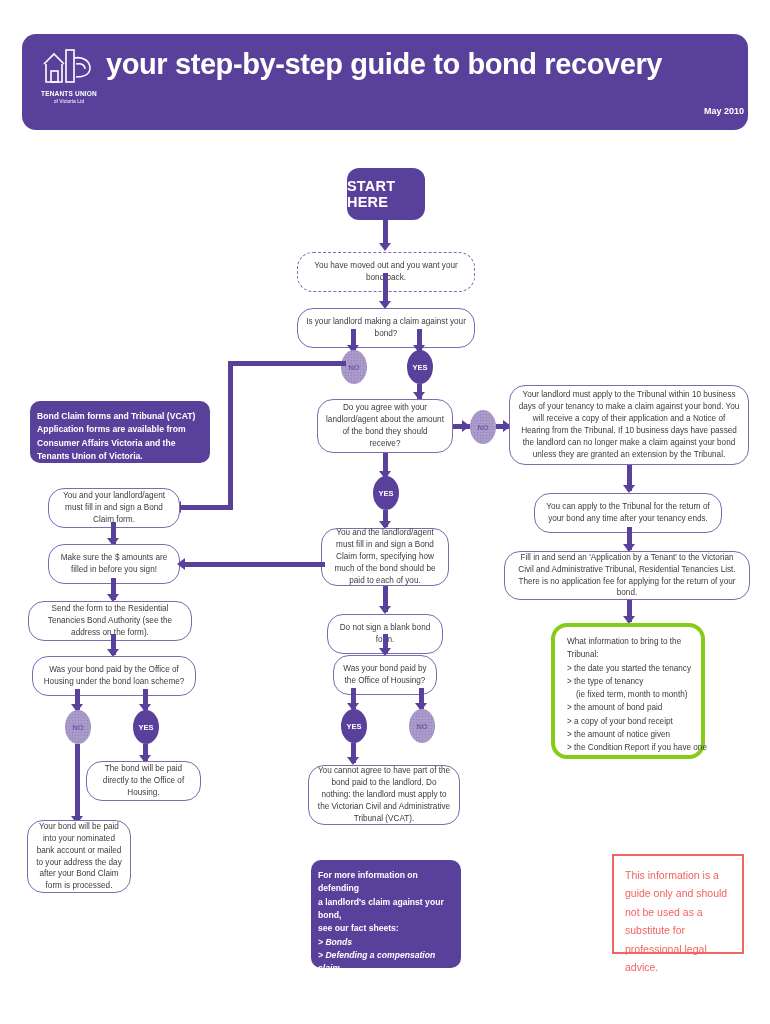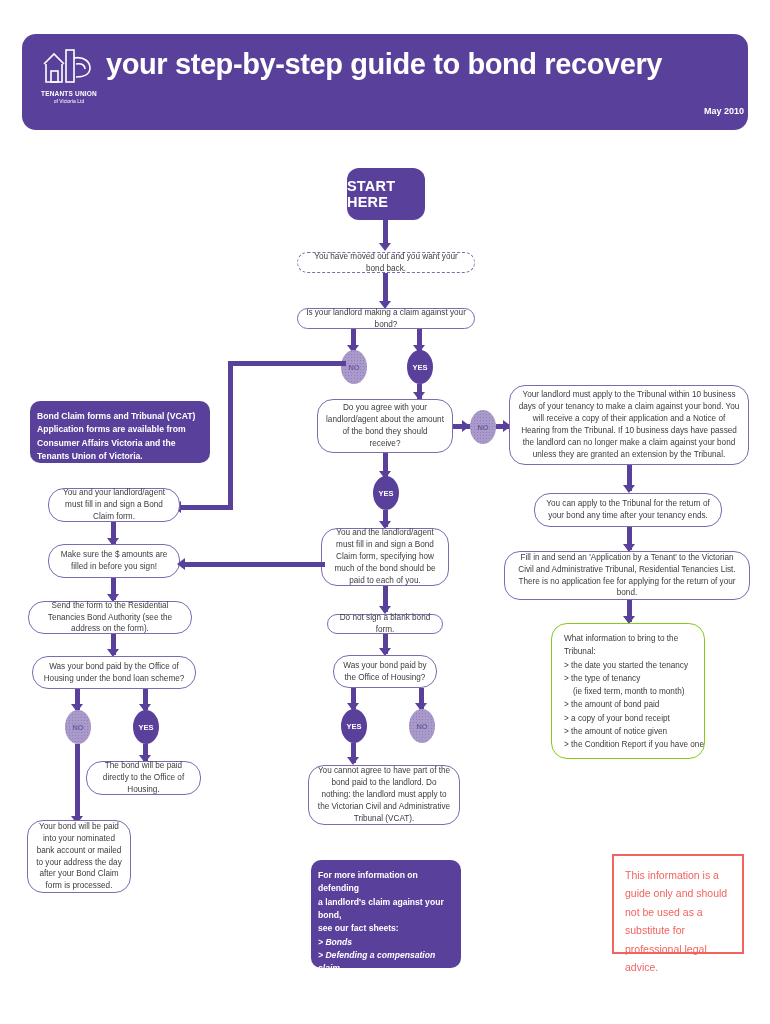--- a/index.html
+++ b/index.html
@@ -42,21 +42,21 @@
   .node {
     position:absolute;
     border:1px solid #7B6BB0;
     border-radius:16px;
     background:#ffffff;
     color:#3C3C3C;
     font-size:8.2px;
     line-height:1.45;
     text-align:center;
     display:flex; align-items:center; justify-content:center;
-    padding:0 8px;
+    padding:19px 8px;
   }
   .node.dashed { border-style:dashed; }
   .node .inner { width:100%; }
 
   .start {
     position:absolute;
     background:#59419B; border:none; border-radius:12px;
     color:#ffffff; font-size:14.5px; font-weight:bold;
     display:flex; align-items:center; justify-content:center;
     letter-spacing:.2px;
@@ -73,21 +73,21 @@
 
   .redbox {
     position:absolute;
     border:2px solid #F2635F; background:#ffffff;
     color:#F2635F; font-size:10.5px; line-height:1.75;
     padding:10px 11px; text-align:left;
   }
 
   .listbox {
     position:absolute;
-    border:1px solid #84cc16; border-radius:16px; background:#ffffff;
+    border:4px solid #84cc16; border-radius:16px; background:#ffffff;
     color:#3C3C3C; font-size:8.2px; line-height:1.62;
     padding:8px 10px 10px 12px; text-align:left;
   }
   .listbox .lhead { margin-bottom:0px; }
   .listbox .li { white-space:nowrap; }
   .listbox .li-ind { padding-left:9px; white-space:nowrap; }
 
   
   .oval {
     position:absolute; width:26px; height:34px;

